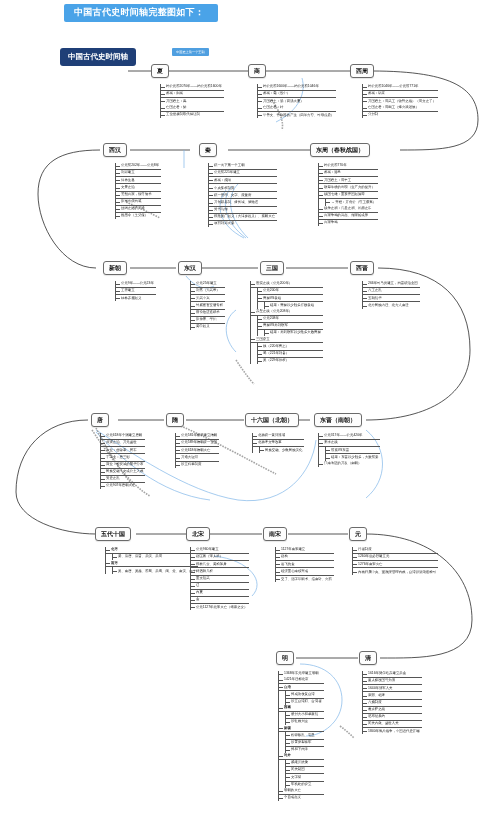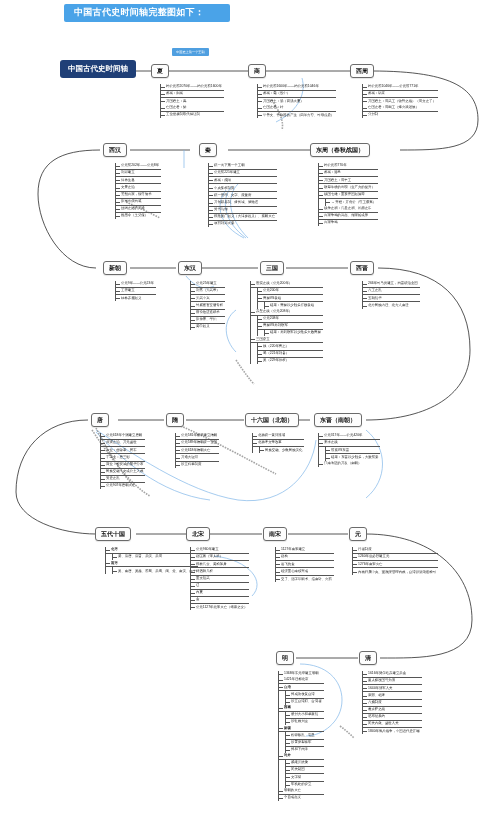--- a/index.html
+++ b/index.html
@@ -9,27 +9,27 @@
     font-family:"Liberation Sans","DejaVu Sans",sans-serif;
     overflow:hidden;position:relative;
   }
   #stage{position:relative;width:494px;height:831px;}
 
   
   .banner{
     position:absolute;left:64px;top:4px;
     background:#4aa3e8;color:#ffffff;
     font-size:9px;font-weight:bold;letter-spacing:.3px;
-    padding:4px 26px 5px 10px;border-radius:2px;
+    padding:4px 14px 5px 10px;border-radius:2px;
     white-space:nowrap;line-height:1;
   }
 
   
   .root{
-    position:absolute;left:60px;top:60px;
+    position:absolute;left:60px;top:48px;
     background:#1f3f77;color:#fff;
     font-size:7.5px;font-weight:bold;
     padding:5px 8px;border-radius:3px;white-space:nowrap;
     line-height:1;z-index:6;
   }
 
   
   .node{
     position:absolute;
     background:#fdfdfd;border:1px solid #6b6b6b;border-radius:3px;

